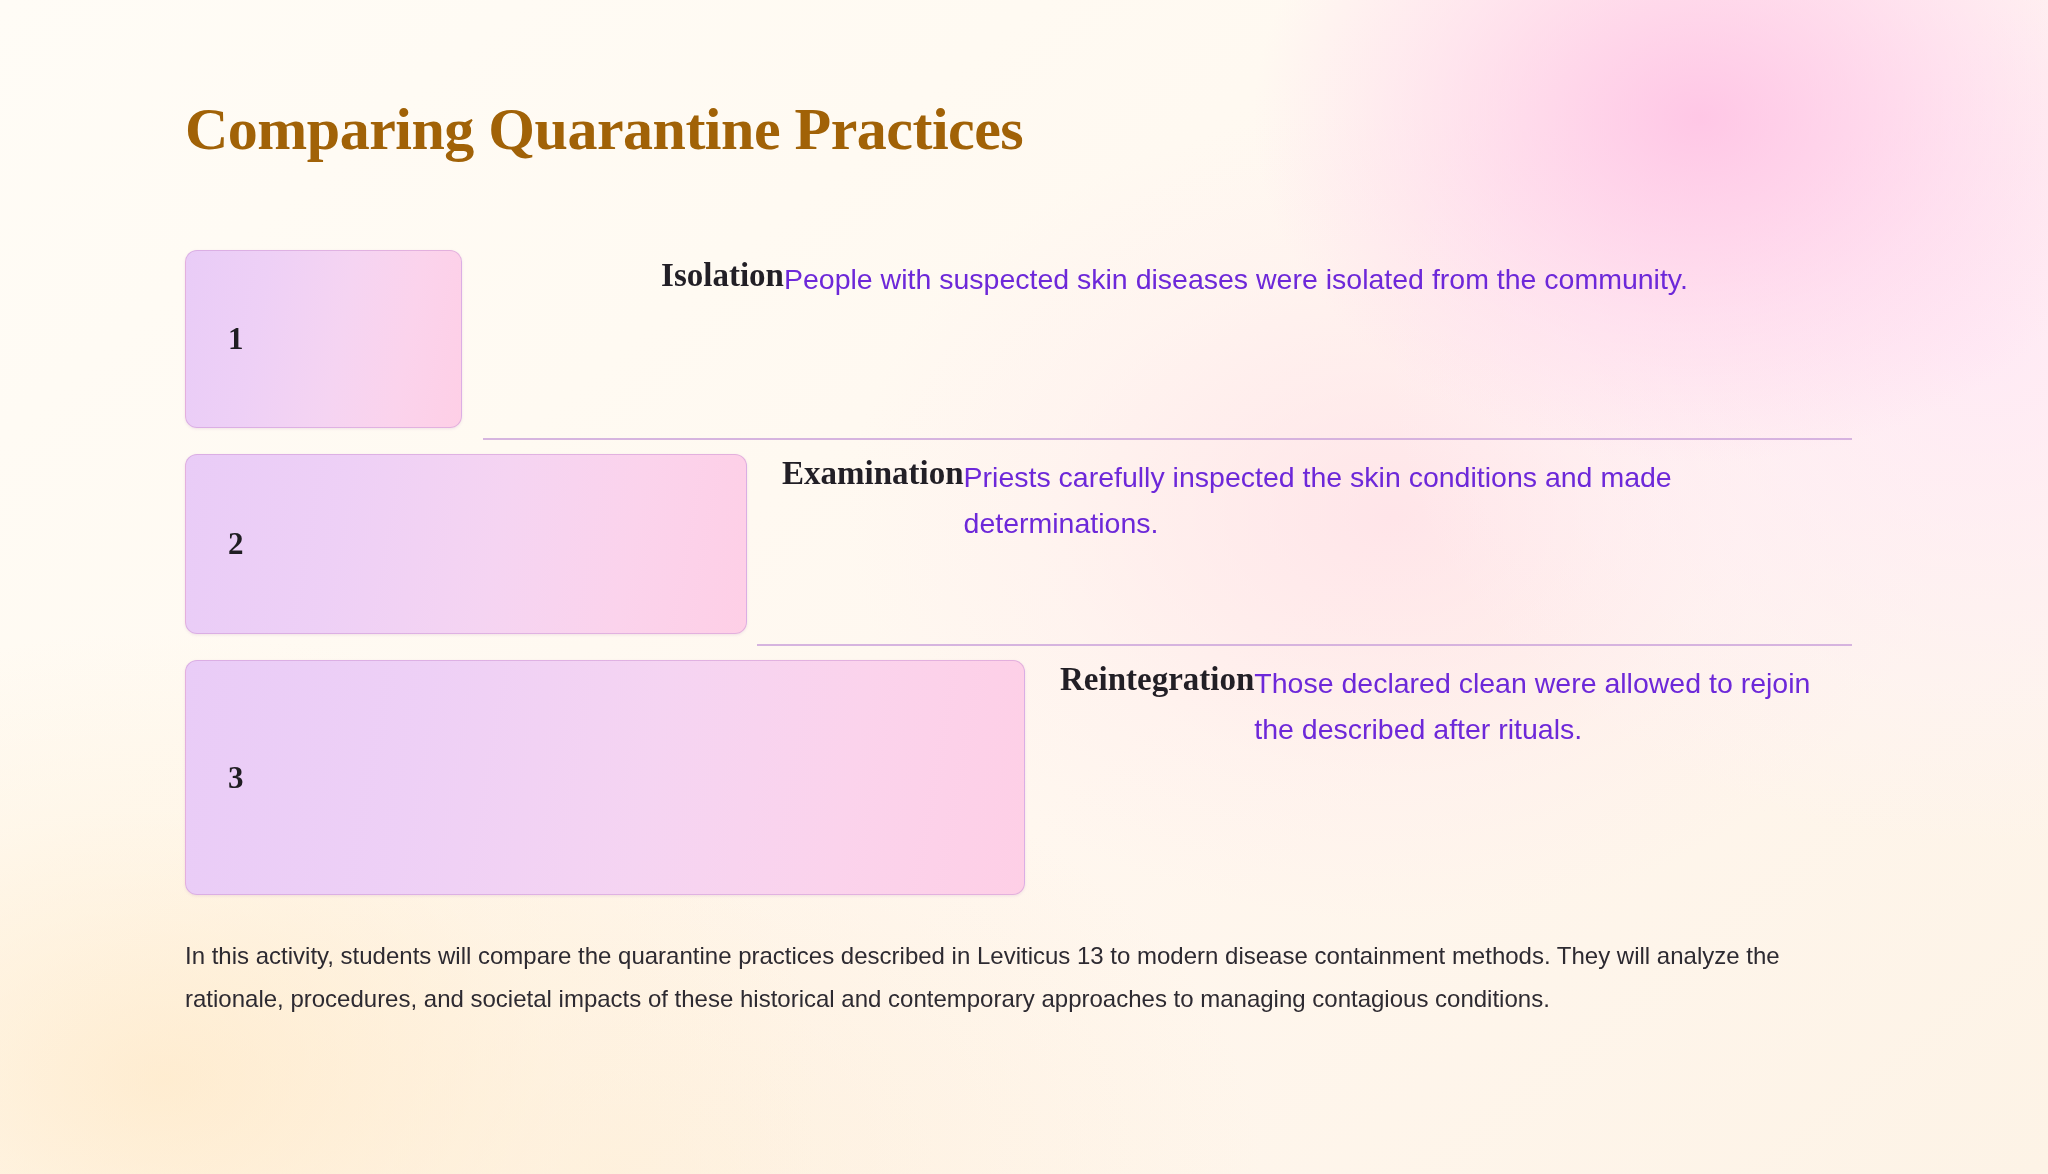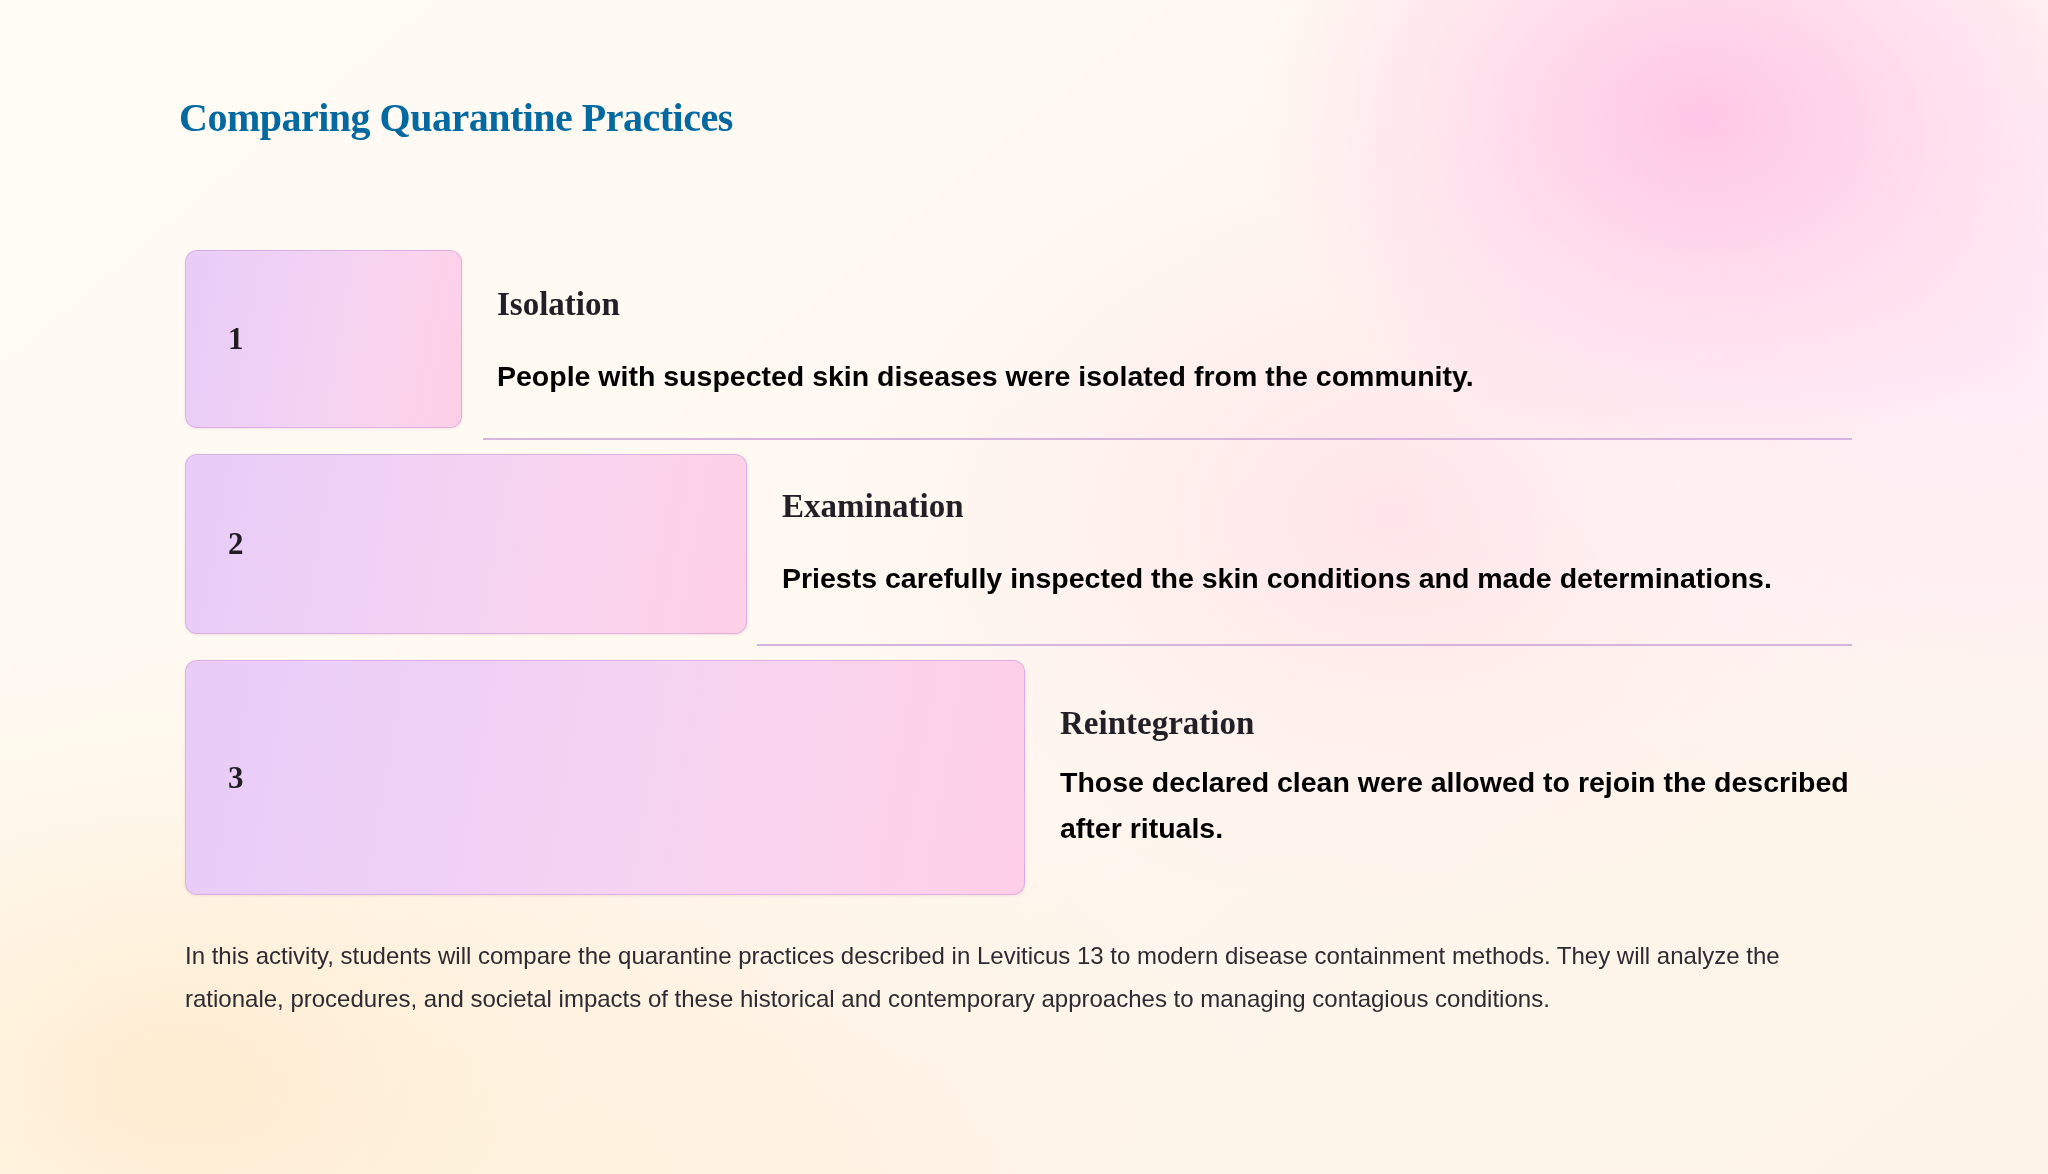--- a/index.html
+++ b/index.html
@@ -18,27 +18,27 @@
       radial-gradient(ellipse 700px 520px at 68% 44%, rgba(255,214,228,0.55) 0%, rgba(255,228,236,0.22) 50%, rgba(255,240,245,0.0) 78%),
       radial-gradient(ellipse 820px 560px at 8% 92%, rgba(254,232,197,0.70) 0%, rgba(254,240,216,0.32) 48%, rgba(255,248,235,0.0) 80%),
       radial-gradient(ellipse 900px 620px at 30% 100%, rgba(253,235,208,0.55) 0%, rgba(255,245,228,0.0) 72%),
       linear-gradient(140deg, #fffcf6 0%, #fffaf2 30%, #fff7ef 58%, #fdf3e6 100%);
     z-index:0;
   }
   #page { position:relative; z-index:1; width:2048px; height:1174px; }
 
   .title {
     position:absolute;
-    left:179px; top:96px;
+    left:185px; top:96px;
     font-family:"Liberation Serif", serif;
     font-weight:700;
-    font-size:40px;
+    font-size:60px;
     line-height:1.12;
     letter-spacing:-0.5px;
-    color:#0369a1;
+    color:#a16207;
   }
 
   .steps { position:absolute; left:0; top:250px; width:2048px; }
 
   .step-row {
     position:relative;
     display:flex;
     align-items:stretch;
     padding-left:185px;
     padding-right:196px;
@@ -58,38 +58,38 @@
     font-family:"Liberation Serif", serif;
     font-weight:700;
     font-size:31px;
     color:#1f1d22;
     margin-left:42px;
   }
 
   .step-body {
     flex:1 1 auto;
     display:flex;
-    flex-direction:column;
+    flex-direction:row;
     justify-content:center;
     padding-left:35px;
     min-width:0;
   }
   .step-title {
     font-family:"Liberation Serif", serif;
     font-weight:700;
     font-size:33px;
     color:#221f26;
     line-height:1.2;
   }
   .step-desc {
     font-family:"Liberation Sans", sans-serif;
     font-size:28.5px;
     line-height:1.62;
-    color:#000000;
-    font-weight:700;
+    color:#6d28d9;
+    font-weight:400;
   }
 
   
   #row-1 .num-card { width:277px; height:178px; }
   #row-1 .step-body { padding-top:6px; }
   #row-1 .step-title { margin-bottom:28px; }
 
   #row-2 .num-card { width:562px; height:180px; }
   #row-2 .step-title { margin-bottom:28px; }
 

